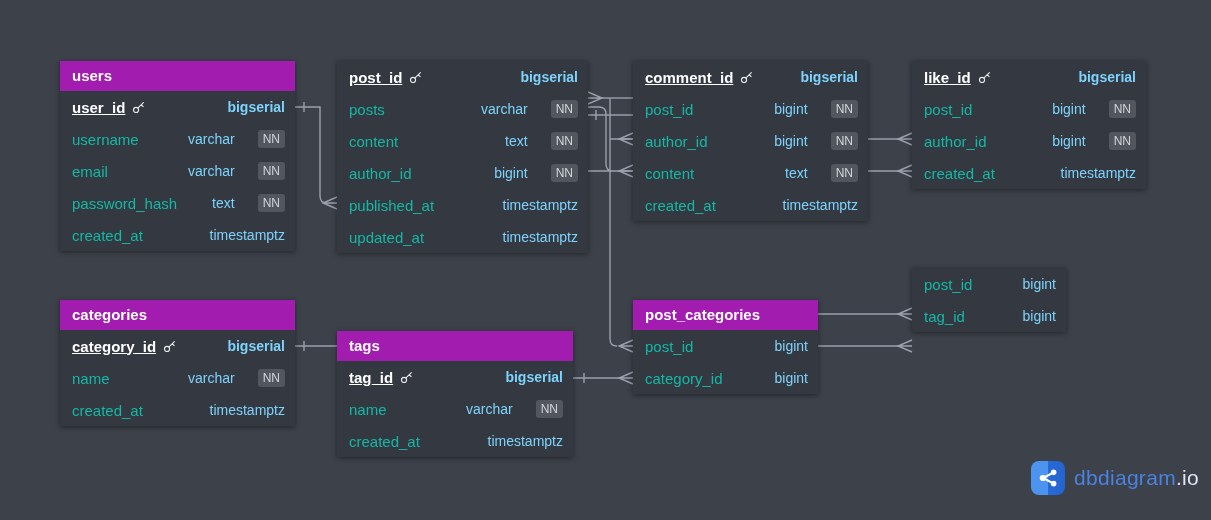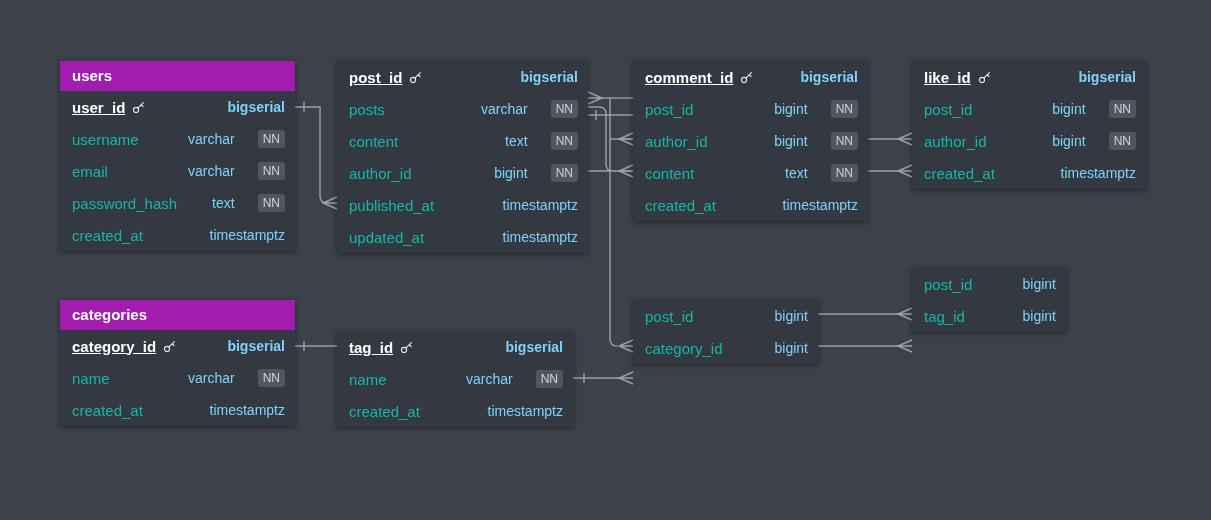--- a/index.html
+++ b/index.html
@@ -69,20 +69,31 @@
       <path d="M633,372 L619,378 L633,384 M633,378 L619,378" stroke="#9aa1ac" stroke-width="1.4" fill="none"></path>
       <path d="M584,373 V383" stroke="#9aa1ac" stroke-width="1.4" fill="none"></path>
       <path d="M700,314 H899" stroke="#9aa1ac" stroke-width="1.4" fill="none"></path>
       <path d="M912,308 L898,314 L912,320 M912,314 L898,314" stroke="#9aa1ac" stroke-width="1.4" fill="none"></path>
       <path d="M700,346 H899" stroke="#9aa1ac" stroke-width="1.4" fill="none"></path>
       <path d="M912,340 L898,346 L912,352 M912,346 L898,346" stroke="#9aa1ac" stroke-width="1.4" fill="none"></path>
       <path d="M295,346 H440" stroke="#9aa1ac" stroke-width="1.4" fill="none"></path>
       <path d="M304,341 V351" stroke="#9aa1ac" stroke-width="1.4" fill="none"></path>
     </svg>
 
+  <div id="brand">
+    <div id="brand-icon">
+      <svg width="26" height="26" viewBox="0 0 30 30">
+        <path d="M9.5 15 L21.5 8.5 M9.5 15 L21.5 21.5" stroke="#ffffff" stroke-width="2.4" fill="none"></path>
+        <circle cx="9" cy="15" r="3.6" fill="#ffffff"></circle>
+        <circle cx="21.5" cy="8.5" r="3.2" fill="#ffffff"></circle>
+        <circle cx="21.5" cy="21.5" r="3.2" fill="#ffffff"></circle>
+      </svg>
+    </div>
+    <div id="brand-text"><span id="brand-name">dbdiagram</span><span id="brand-tld">.io</span></div>
+  </div>
 <div class="table" style="left: 60px; top: 61px; width: 235px;">
       <div class="thead">users</div>
       <div class="trow">
         <span class="fname pk">user_id</span>
         <span class="keyicon">
           <svg width="14" height="14" viewBox="0 0 16 16">
             <circle cx="4.6" cy="11.4" r="2.9" fill="none" stroke="#e7e9ec" stroke-width="1.3"></circle>
             <path d="M6.9 9.1 L13 3 M10.6 5.4 L12.7 7.5" stroke="#e7e9ec" stroke-width="1.3" fill="none" stroke-linecap="round"></path>
           </svg>
         </span>
@@ -262,20 +273,21 @@
         </span>
       </div>
       <div class="trow">
         <span class="fname">created_at</span>
         <span class="typewrap">
           <span class="ftype">timestamptz</span>
         </span>
       </div>
     </div>
     <div class="table" style="left: 337px; top: 331px; width: 236px;">
+      <div class="thead">tags</div>
       <div class="trow">
         <span class="fname pk">tag_id</span>
         <span class="keyicon">
           <svg width="14" height="14" viewBox="0 0 16 16">
             <circle cx="4.6" cy="11.4" r="2.9" fill="none" stroke="#e7e9ec" stroke-width="1.3"></circle>
             <path d="M6.9 9.1 L13 3 M10.6 5.4 L12.7 7.5" stroke="#e7e9ec" stroke-width="1.3" fill="none" stroke-linecap="round"></path>
           </svg>
         </span>
         <span class="typewrap">
           <span class="ftype pk">bigserial</span>
@@ -289,20 +301,21 @@
         </span>
       </div>
       <div class="trow">
         <span class="fname">created_at</span>
         <span class="typewrap">
           <span class="ftype">timestamptz</span>
         </span>
       </div>
     </div>
     <div class="table" style="left: 633px; top: 300px; width: 185px;">
+      <div class="thead">post_categories</div>
       <div class="trow">
         <span class="fname">post_id</span>
         <span class="typewrap">
           <span class="ftype">bigint</span>
         </span>
       </div>
       <div class="trow">
         <span class="fname">category_id</span>
         <span class="typewrap">
           <span class="ftype">bigint</span>

